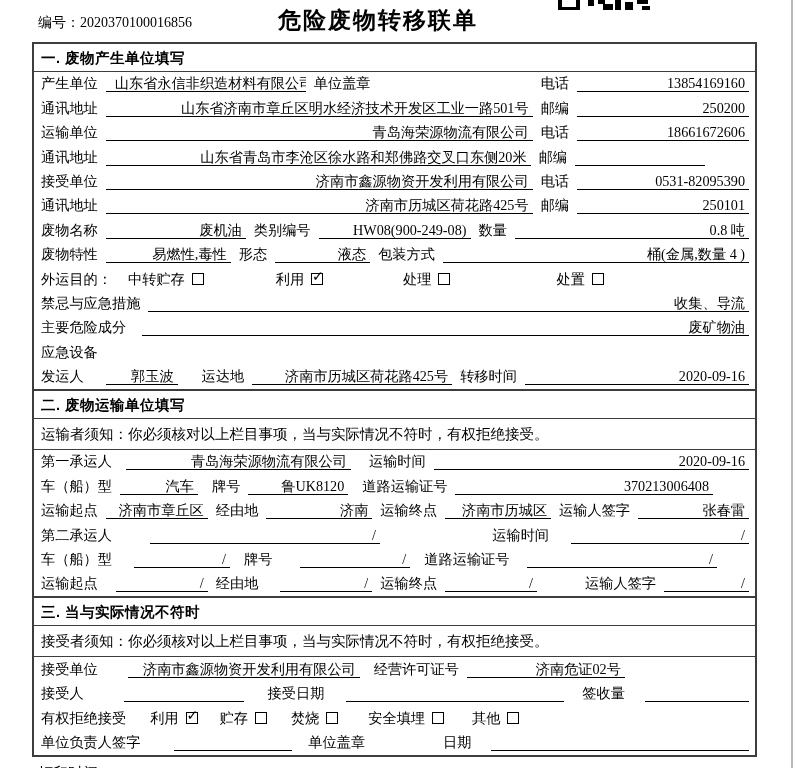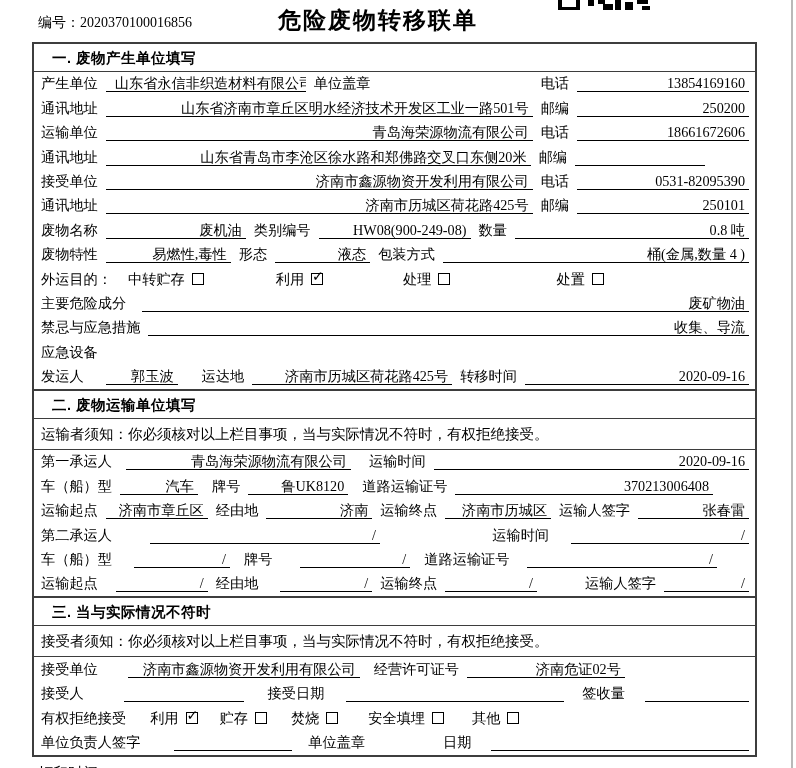--- a/index.html
+++ b/index.html
@@ -9,21 +9,21 @@
     font-family:"Liberation Serif","DejaVu Serif",serif;
   }
   .topbar{position:relative;height:42px;}
   .serial{position:absolute;left:38px;top:14px;font-size:14px;white-space:nowrap;}
   .title{position:absolute;left:0;right:40px;top:5px;margin:0;text-align:center;
          font-size:23px;font-weight:bold;letter-spacing:2px;white-space:nowrap;}
   .qr{position:absolute;left:558px;top:0;}
 
   .form{margin-left:32px;width:721px;border:2px solid #3d3d3d;box-sizing:content-box;background:#fff;}
   .section + .section{border-top:2px solid #3d3d3d;}
-  .sec-header{font-weight:bold;font-size:14.5px;padding:5px 6px 3px 18px;border-bottom:1.5px solid #3d3d3d;
+  .sec-header{font-weight:bold;font-size:14.5px;padding:5px 6px 3px 7px;border-bottom:1.5px solid #3d3d3d;
               font-family:"Liberation Sans","DejaVu Sans",sans-serif;letter-spacing:0.5px;}
   .notice{font-size:14.5px;padding:6px 6px 5px 7px;border-bottom:1.5px solid #3d3d3d;}
 
   .frow{display:flex;align-items:flex-end;height:24.4px;box-sizing:border-box;
         padding:0 6px 4px 7px;font-size:14.2px;text-align:right;}
   .lab{white-space:nowrap;margin-right:8px;line-height:17px;flex:0 0 auto;}
   .fld{border-bottom:1px solid #000;padding:0 4px 0 9px;white-space:nowrap;overflow:hidden;
        margin-right:8px;line-height:17px;height:17px;flex:0 0 auto;box-sizing:border-box;}
   .fld.grow{flex:1 1 auto;}
   .fld.last{margin-right:0;}
@@ -137,27 +137,27 @@
           <span class="box"></span>
         </span>
         <span class="gap" style="width: 106px;"></span>
         <span class="chk">
           <span class="chk-label">处置</span>
           <span class="box"></span>
         </span>
         <span class="gap grow"></span>
       </div>
       <div class="frow">
+        <span class="lab">禁忌与应急措施</span>
+        <span class="fld grow last">收集、导流</span>
+      </div>
+      <div class="frow">
         <span class="lab">主要危险成分</span>
         <span class="gap" style="width: 8px;"></span>
         <span class="fld grow last">废矿物油</span>
-      </div>
-      <div class="frow">
-        <span class="lab">禁忌与应急措施</span>
-        <span class="fld grow last">收集、导流</span>
       </div>
       <div class="frow">
         <span class="lab">应急设备</span>
         <span class="gap" style="width: 8px;"></span>
       </div>
       <div class="frow">
         <span class="lab">发运人</span>
         <span class="gap" style="width: 14px;"></span>
         <span class="fld" style="width: 72px;">郭玉波</span>
         <span class="gap" style="width: 16px;"></span>

